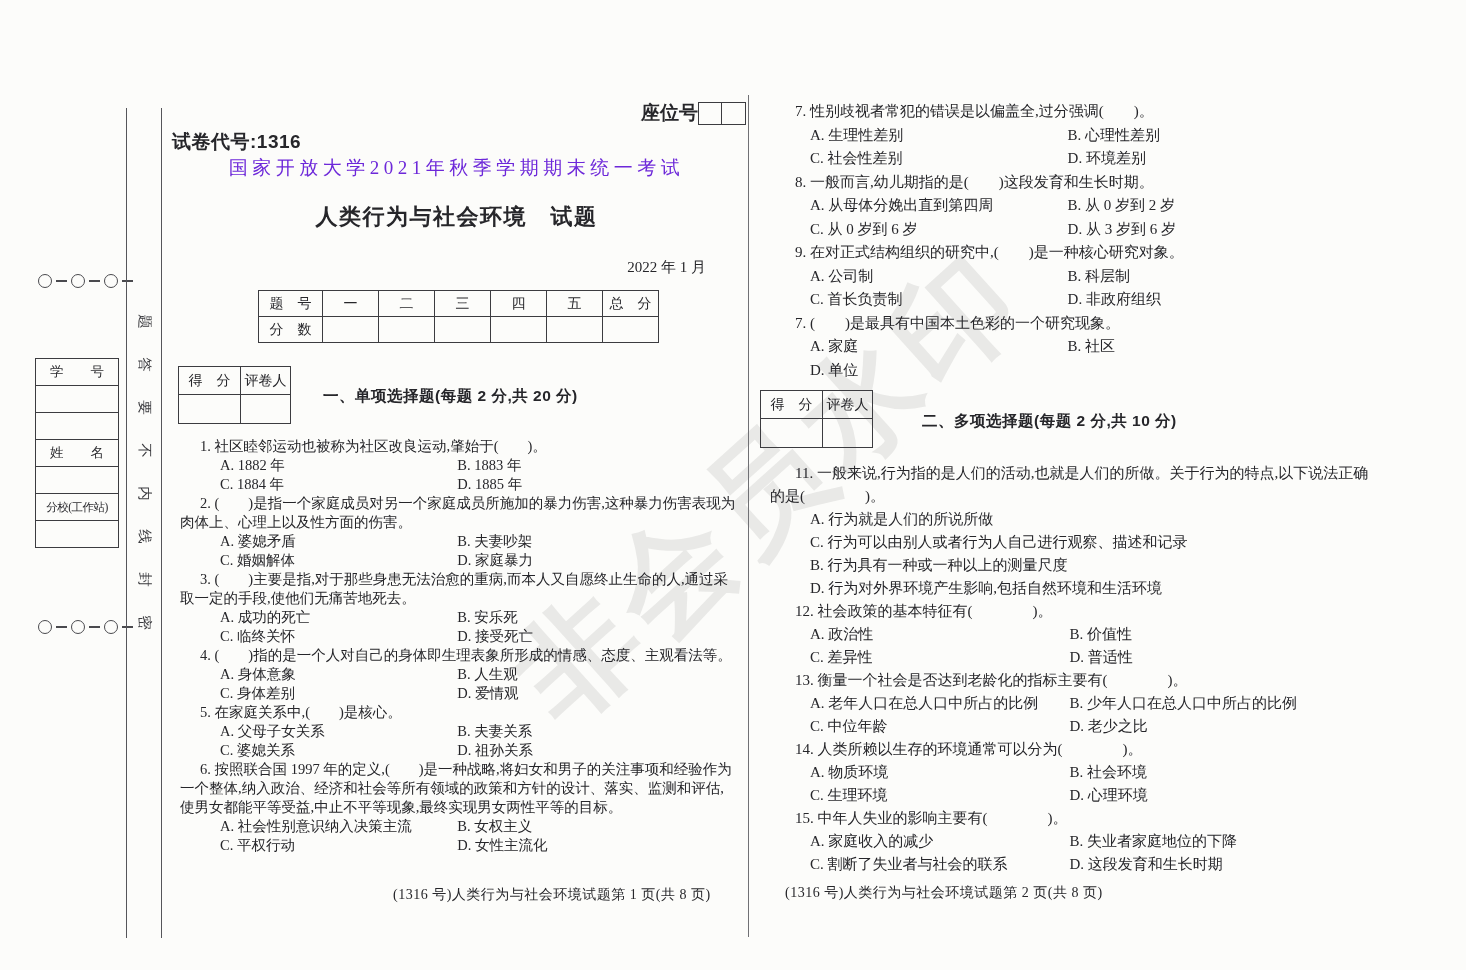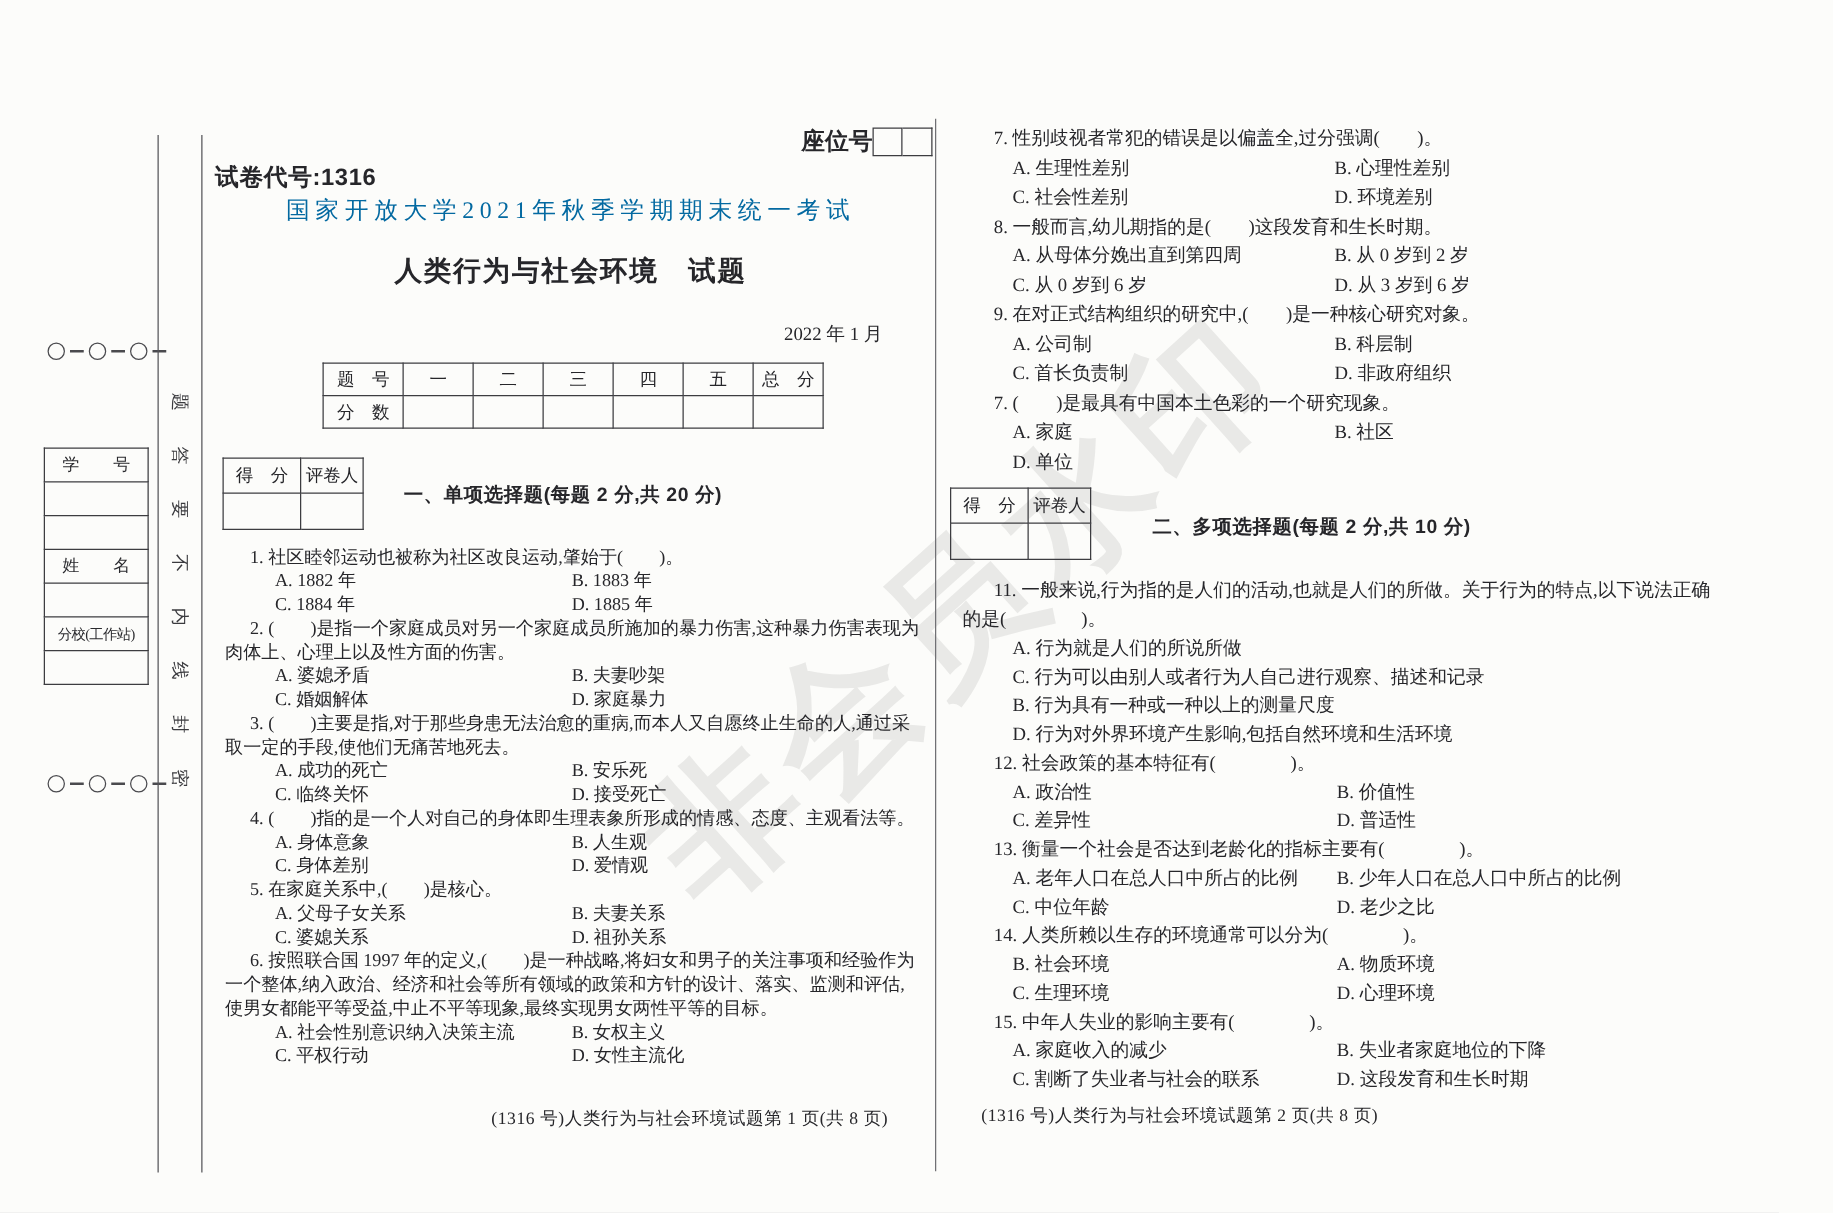--- a/index.html
+++ b/index.html
@@ -67,21 +67,21 @@
   .seat-label {
     font-family:"Liberation Sans","DejaVu Sans",sans-serif;
     font-weight:bold; font-size:19px;
   }
   .seat-cells { display:flex; }
   .seat-cell { width:24px; height:23px; border:1.5px solid #3c3c40; }
   .seat-cell + .seat-cell { border-left:none; }
 
   .exam-title {
     position:absolute; left:0; right:0; top:155px; text-align:center;
-    font-size:19px; letter-spacing:4.5px; color:#0369a1;
+    font-size:19px; letter-spacing:4.5px; color:#6d28d9;
   }
   .subject-title {
     position:absolute; left:0; right:0; top:202px; text-align:center;
     font-family:"Liberation Sans","DejaVu Sans",sans-serif;
     font-weight:bold; font-size:22px; letter-spacing:1.5px;
   }
   .exam-date { position:absolute; right:42px; top:258px; font-size:15px; }
 
   table.score-table {
     position:absolute; left:93px; top:290px; border-collapse:collapse;
@@ -387,22 +387,22 @@
             <div class="opts">
               <div class="opt">A. 老年人口在总人口中所占的比例</div>
               <div class="opt">B. 少年人口在总人口中所占的比例</div>
               <div class="opt">C. 中位年龄</div>
               <div class="opt">D. 老少之比</div>
             </div>
           </div>
           <div class="question">
             <p class="q-text">14. 人类所赖以生存的环境通常可以分为(　　　　)。</p>
             <div class="opts">
+              <div class="opt">A. 物质环境</div>
               <div class="opt">B. 社会环境</div>
-              <div class="opt">A. 物质环境</div>
               <div class="opt">C. 生理环境</div>
               <div class="opt">D. 心理环境</div>
             </div>
           </div>
           <div class="question">
             <p class="q-text">15. 中年人失业的影响主要有(　　　　)。</p>
             <div class="opts">
               <div class="opt">A. 家庭收入的减少</div>
               <div class="opt">B. 失业者家庭地位的下降</div>
               <div class="opt">C. 割断了失业者与社会的联系</div>

